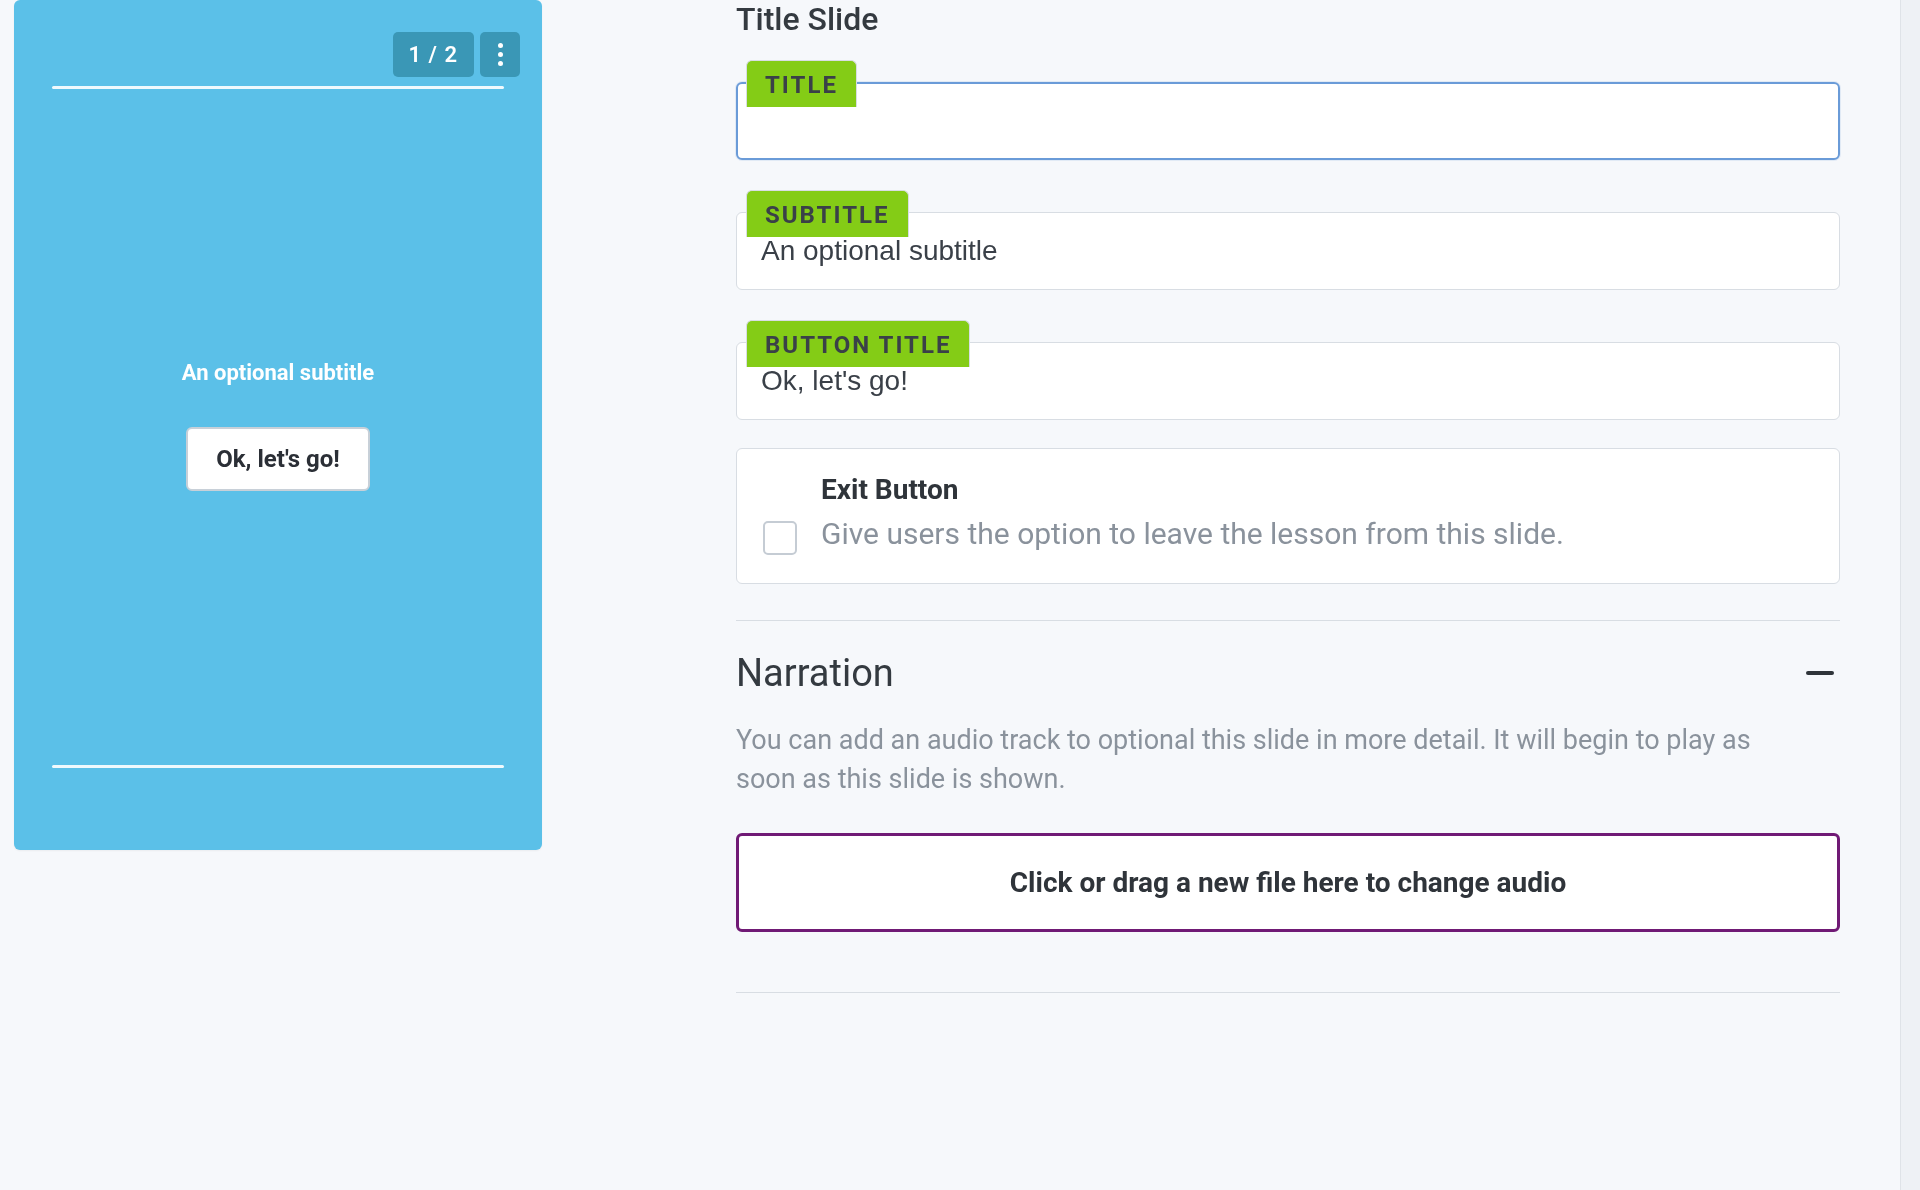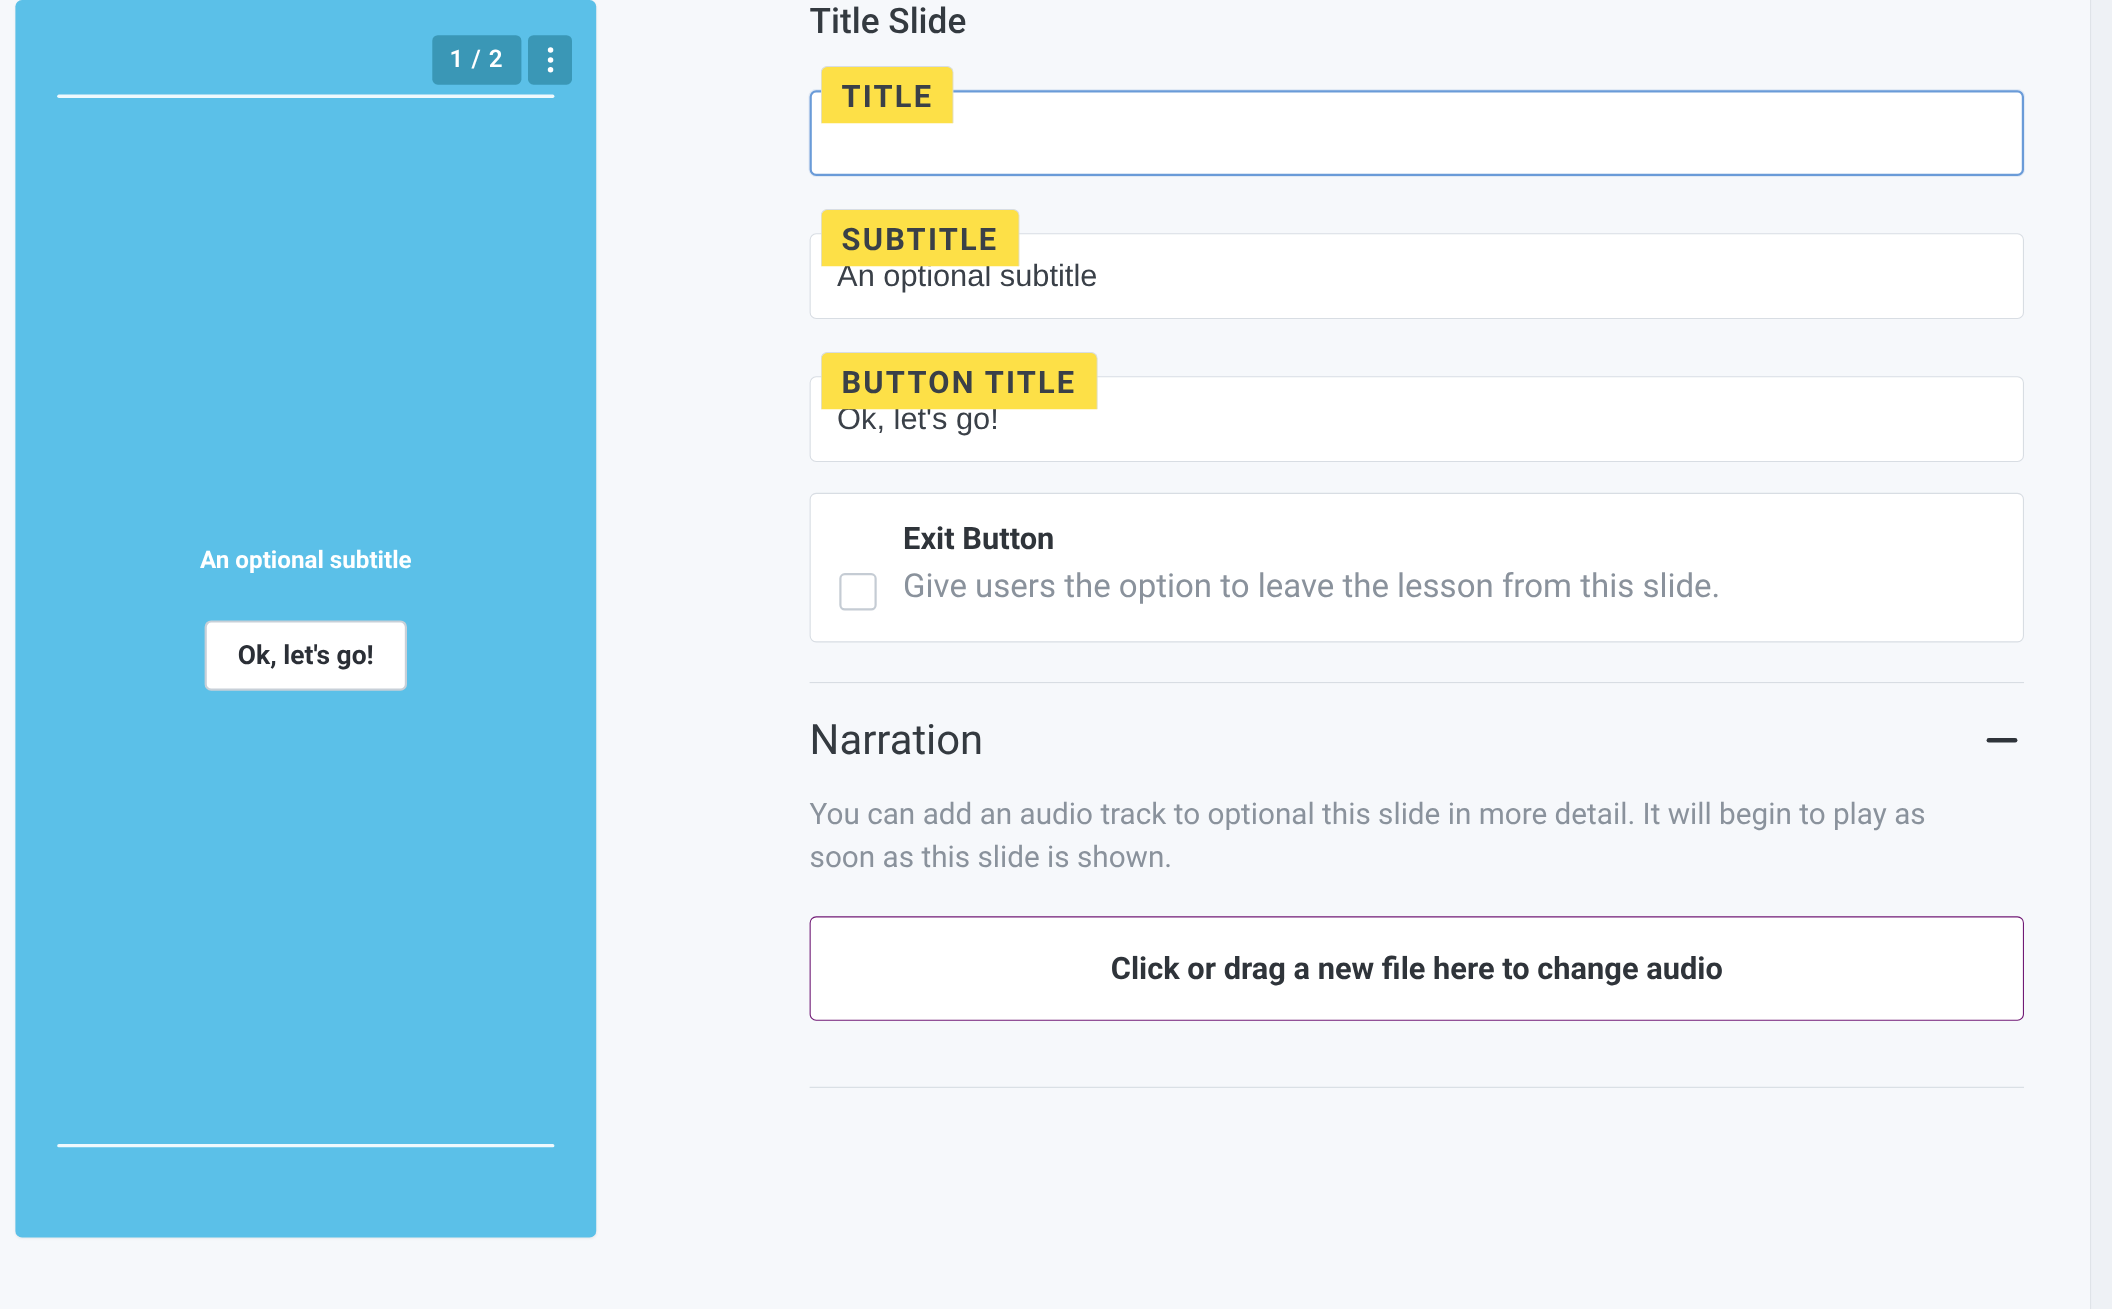--- a/index.html
+++ b/index.html
@@ -18,21 +18,21 @@
   }
   
   .preview-col {
     width: 556px;
     padding: 0 14px 0 14px;
     flex: 0 0 auto;
   }
   .preview-card {
     position: relative;
     width: 100%;
-    height: 1125px;
+    height: 850px;
     background: #5bc0e8;
     border-radius: 6px;
     overflow: hidden;
     box-shadow: 0 1px 2px rgba(0,0,0,0.05);
   }
   .preview-top-line {
     position: absolute;
     top: 86px;
     left: 38px;
     right: 38px;
@@ -126,26 +126,26 @@
     margin-bottom: 44px;
   }
   .field-block {
     position: relative;
     margin-bottom: 24px;
   }
   .field-label-tab {
     position: absolute;
     top: -22px;
     left: 10px;
-    background: #fde047;
+    background: #84cc16;
     border: 1px solid #d8dde3;
     border-bottom: none;
     border-radius: 6px 6px 0 0;
     padding: 10px 18px 8px 18px;
-    font-size: 28px;
+    font-size: 24px;
     font-weight: 700;
     letter-spacing: 2px;
     color: #3a4048;
   }
   .field-input {
     width: 100%;
     height: 78px;
     background: #ffffff;
     border: 1px solid #d8dde3;
     border-radius: 6px;
@@ -226,21 +226,21 @@
   .section-desc {
     font-size: 27px;
     color: #8a929c;
     line-height: 1.45;
     margin-bottom: 34px;
     max-width: 1080px;
   }
   .dropzone {
     width: 100%;
     background: #ffffff;
-    border: 1px solid #701a75;
+    border: 3px solid #701a75;
     border-radius: 6px;
     text-align: center;
     padding: 30px 20px;
     font-size: 28px;
     font-weight: 700;
     color: #2f343a;
     cursor: pointer;
   }
 
   

